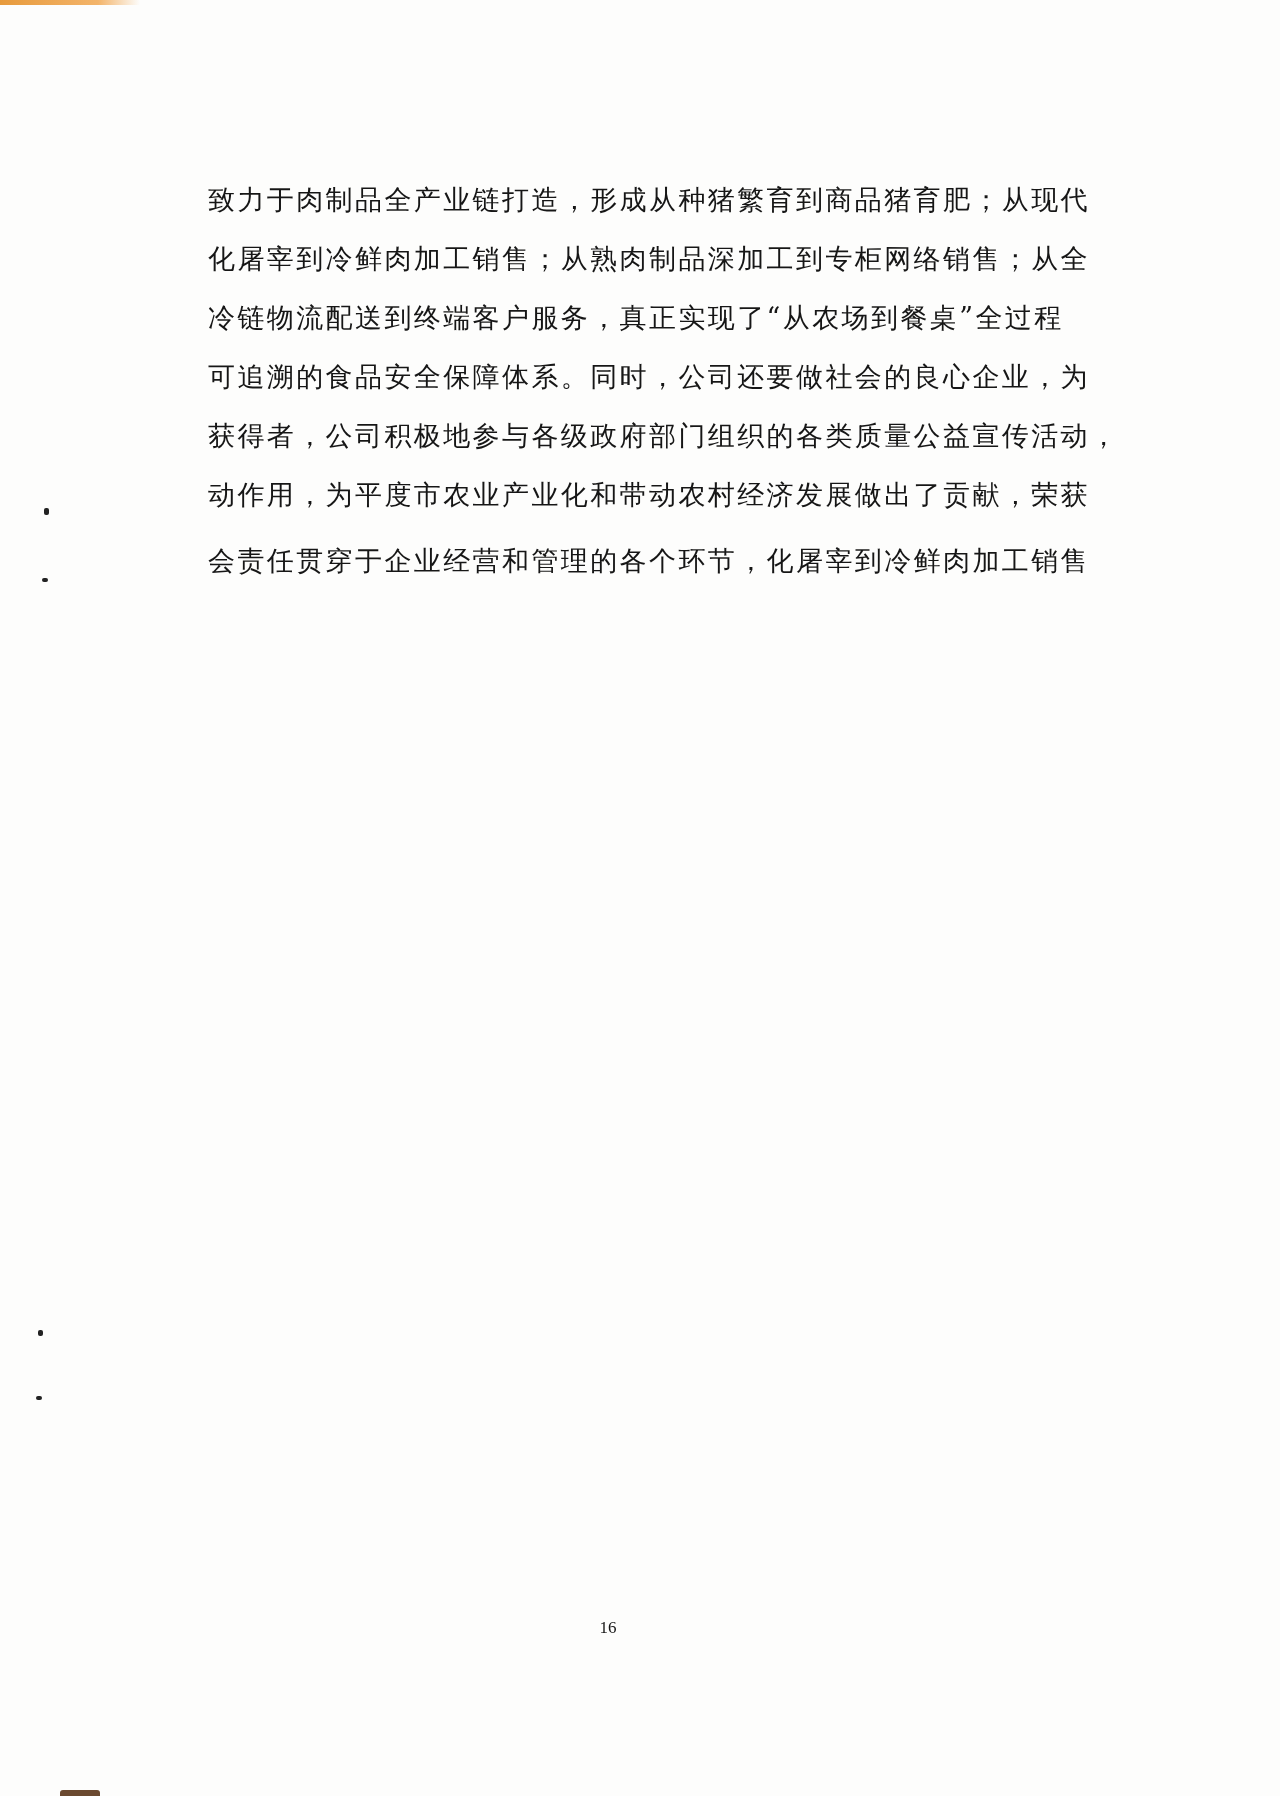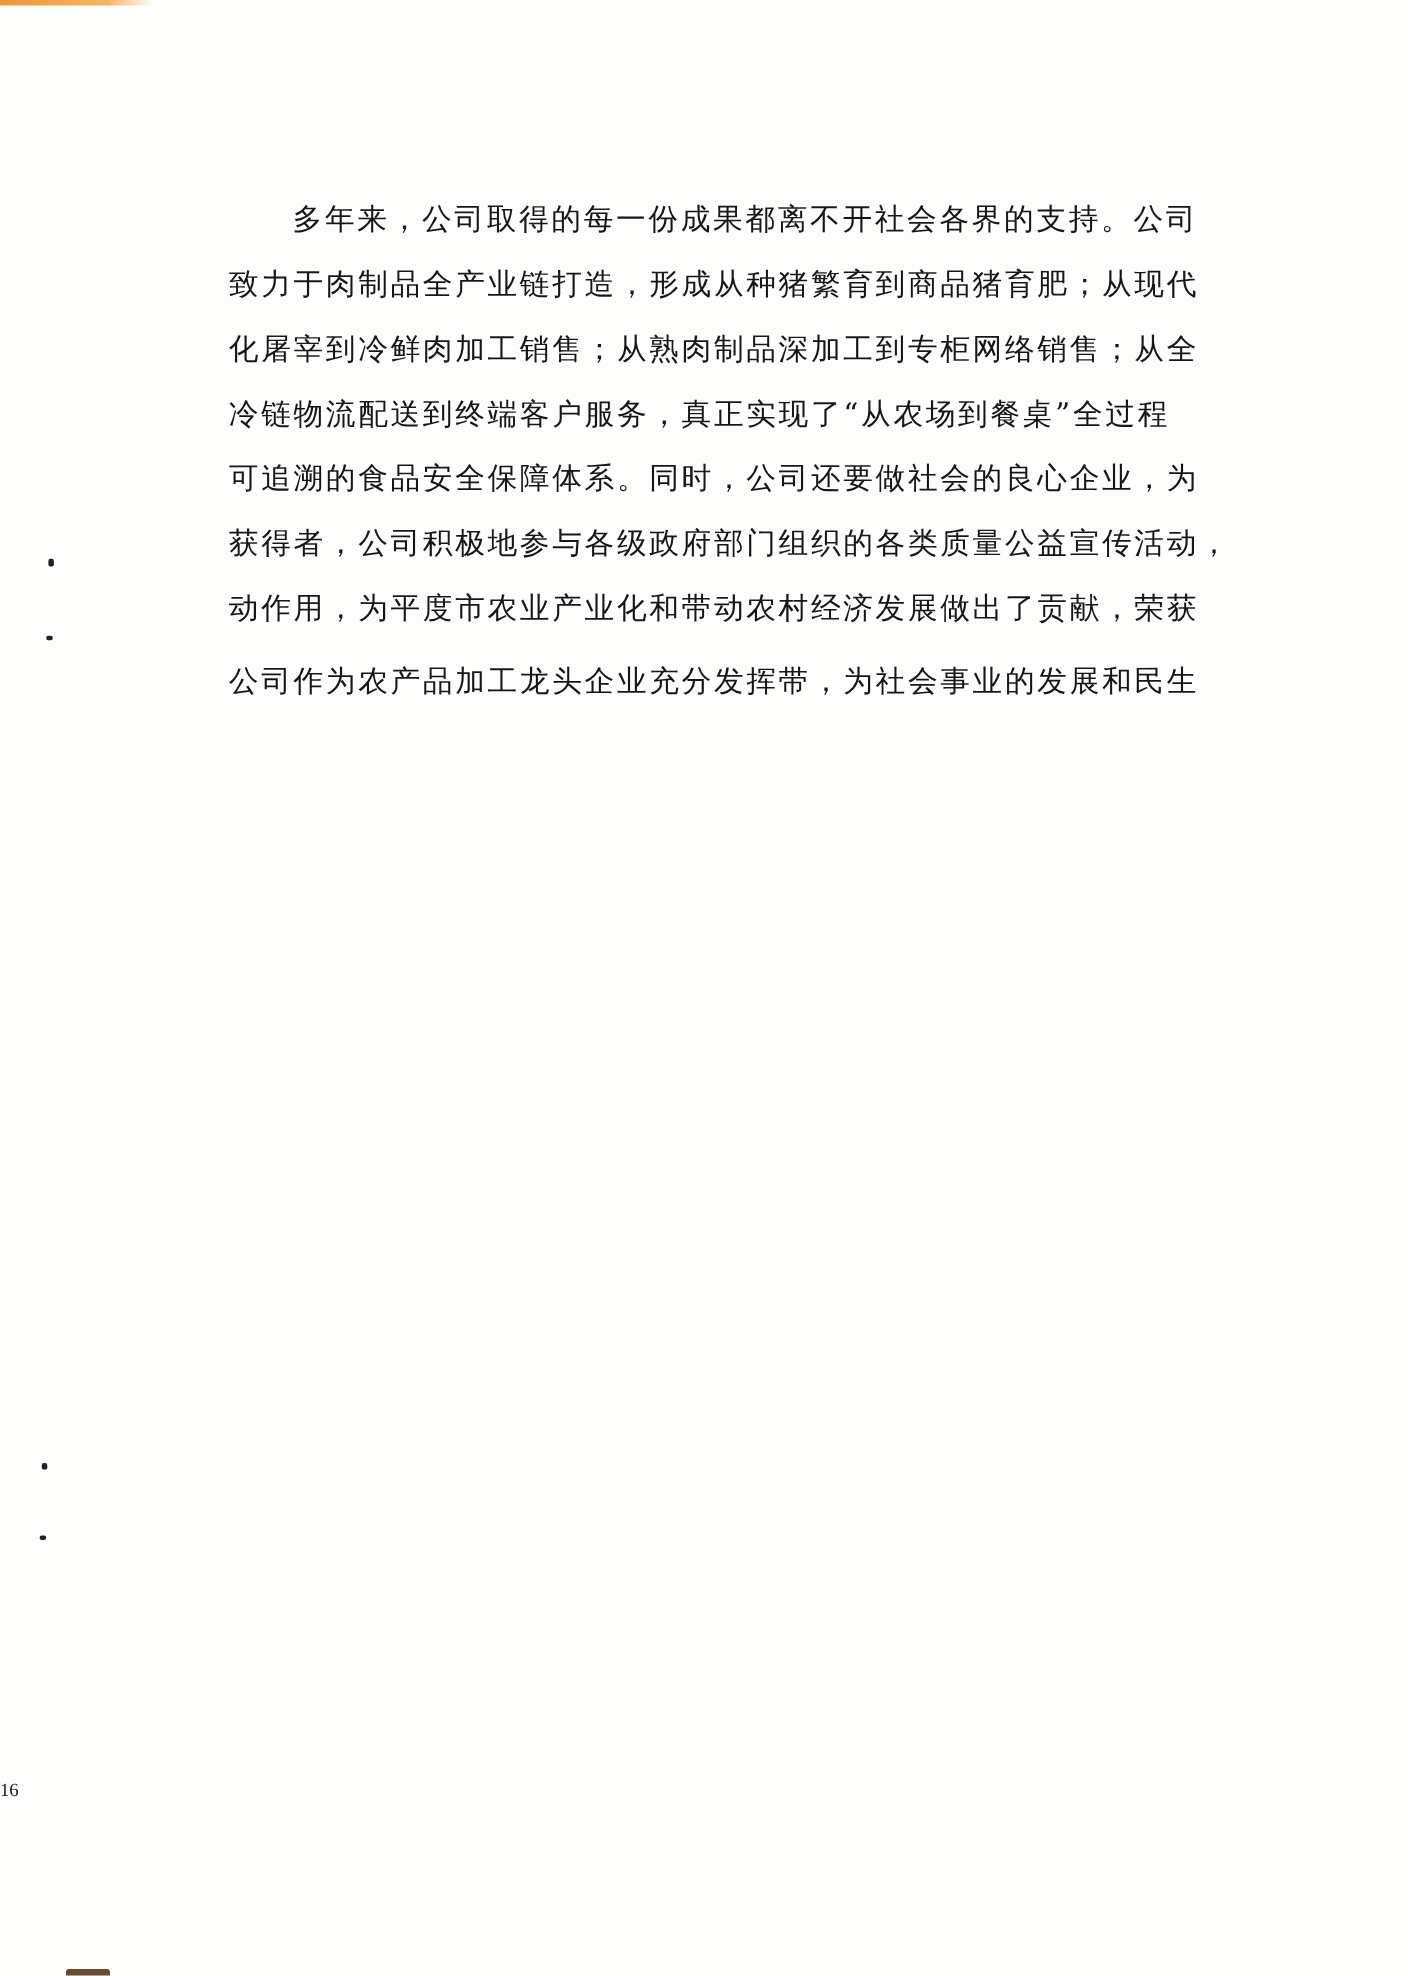--- a/index.html
+++ b/index.html
@@ -22,44 +22,43 @@
   }
   .line {
     display: block; white-space: nowrap;
     font-size: 27px; letter-spacing: 2.4px;
     height: 59px; line-height: 44px;
   }
   .line.indent { padding-left: 58px; }
   .para-gap { height: 7px; }
   .page-number {
     position: absolute; left: 0; width: 1216px; top: 1618px;
-    font-size: 17px; font-family: "Liberation Serif", serif;
+    text-align: center; font-size: 17px; font-family: "Liberation Serif", serif;
   }
   .speck { position: absolute; background: #222; border-radius: 2px; }
 </style>
 </head>
 <body>
 
 <div class="corner-top"></div>
 <div class="corner-bottom"></div>
 
 <div class="speck" style="left:44px;top:508px;width:5px;height:7px;"></div>
 <div class="speck" style="left:42px;top:578px;width:6px;height:4px;"></div>
 <div class="speck" style="left:38px;top:1330px;width:5px;height:6px;"></div>
 <div class="speck" style="left:36px;top:1396px;width:6px;height:4px;"></div>
 
 <div class="page">
   <div>
-    <span class="line indent">多年来，公司取得的每一份成果都离不开社会各界的支持。公司</span>
     <span class="line">致力于肉制品全产业链打造，形成从种猪繁育到商品猪育肥；从现代</span>
     <span class="line">化屠宰到冷鲜肉加工销售；从熟肉制品深加工到专柜网络销售；从全</span>
     <span class="line">冷链物流配送到终端客户服务，真正实现了“从农场到餐桌”全过程</span>
     <span class="line">可追溯的食品安全保障体系。同时，公司还要做社会的良心企业，为</span>
     <span class="line">获得者，公司积极地参与各级政府部门组织的各类质量公益宣传活动，</span>
     <span class="line">动作用，为平度市农业产业化和带动农村经济发展做出了贡献，荣获</span>
   </div>
   <div class="para-gap"></div>
   <div>
-    <span class="line">公司作为农产品加工龙头企业充分发挥带，为社会事业的发展和民生</span>
+    <span class="line">会责任贯穿于企业经营和管理的各个环节，化屠宰到冷鲜肉加工销售</span>
   </div>
 </div>
 
 <div class="page-number">16</div>
 
 </body></html>

